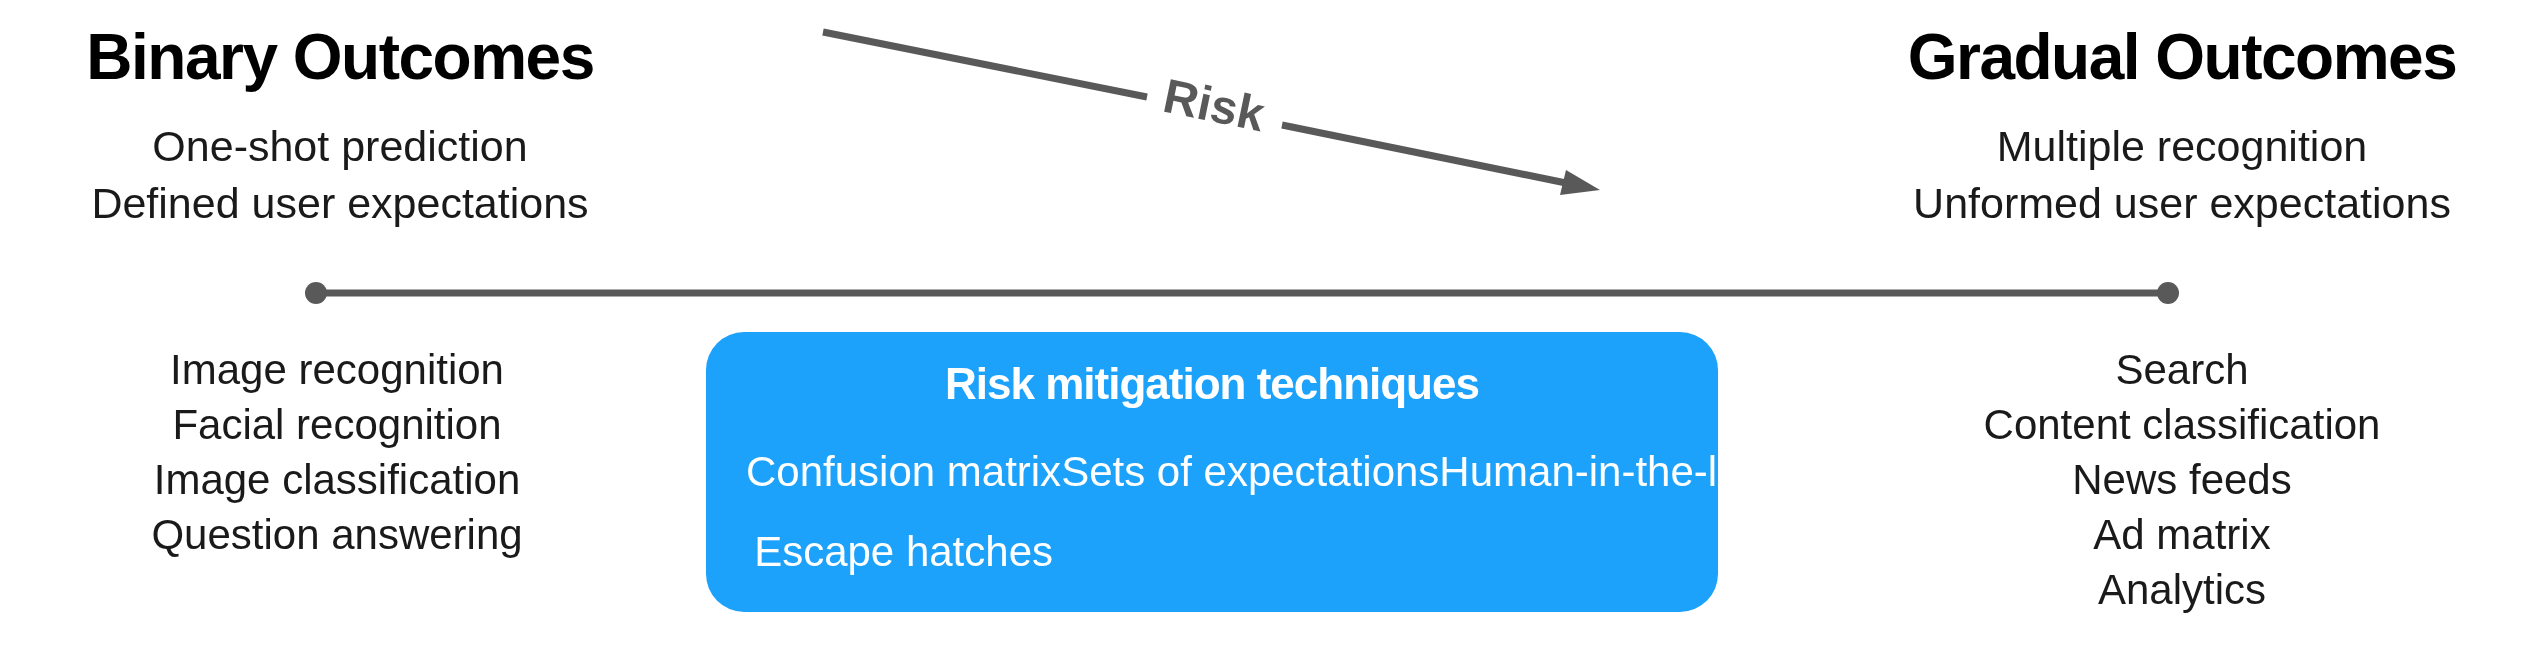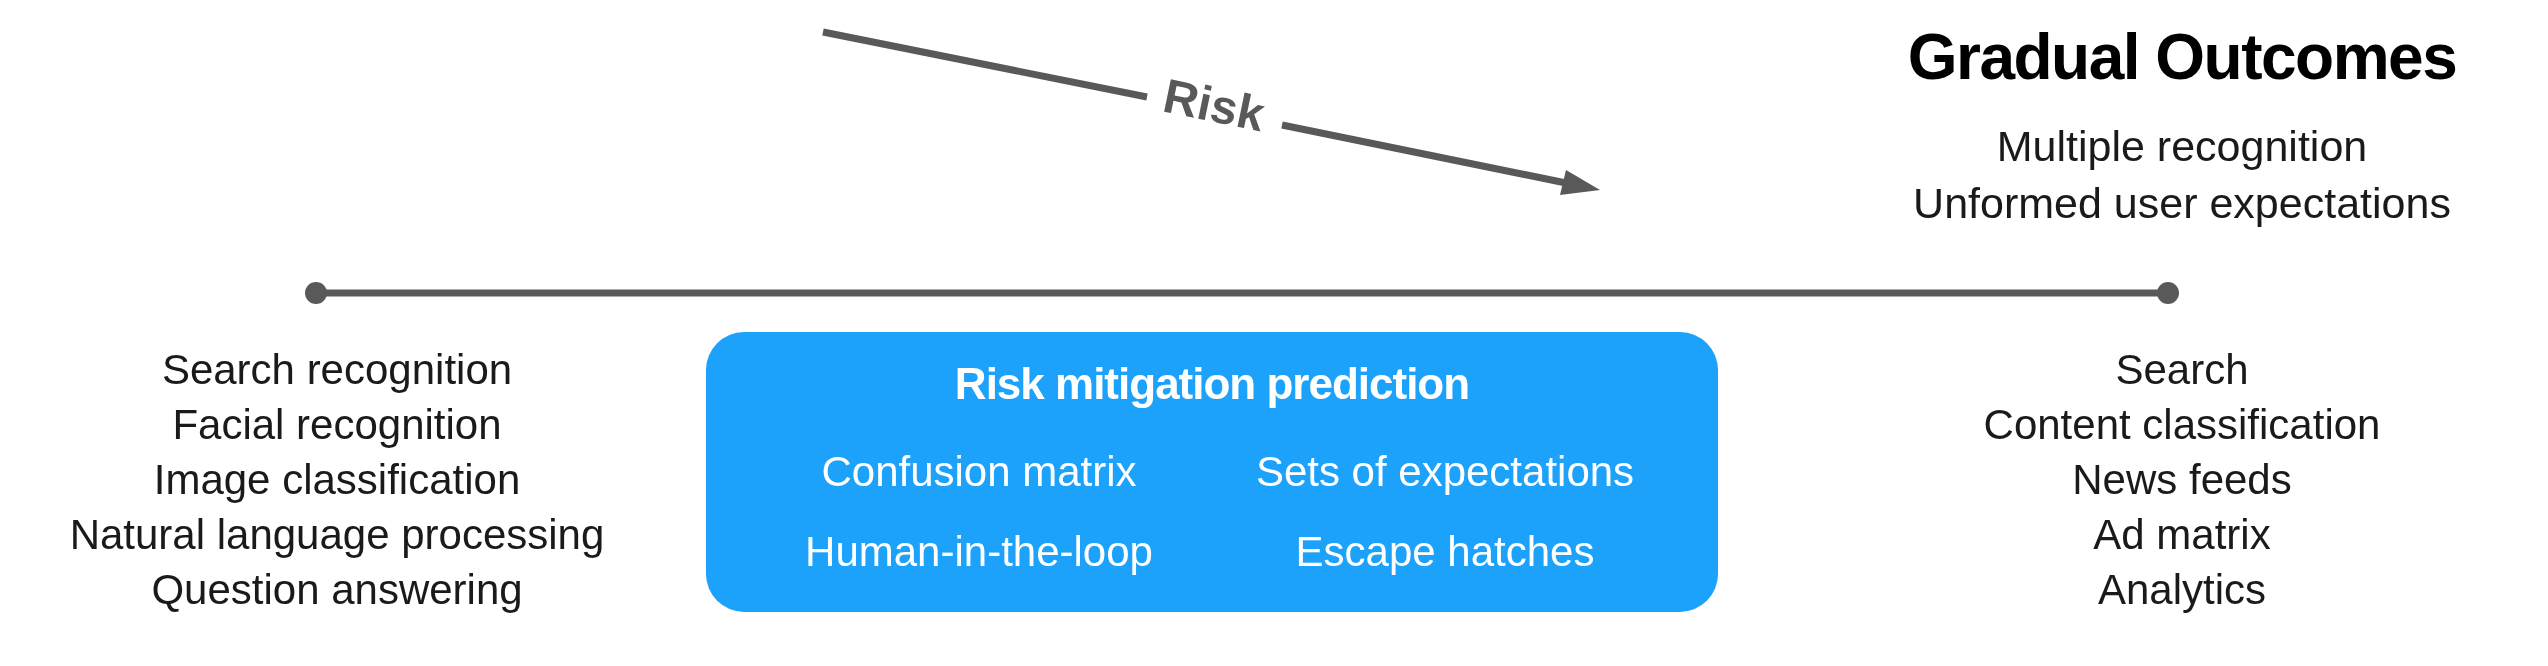--- a/index.html
+++ b/index.html
@@ -83,35 +83,42 @@
     margin-top: 28px;
     text-align: center;
     font-size: 44px;
     font-weight: 700;
     letter-spacing: -1px;
     line-height: 48px;
   }
   .mitigation-grid {
     margin: 42px 40px 0 40px;
     display: grid;
-    grid-template-columns: 1fr 1fr;
+    grid-template-columns: 1fr 1fr 1fr;
     row-gap: 36px;
   }
   .mitigation-item {
     text-align: center;
     font-size: 42px;
     line-height: 44px;
     white-space: nowrap;
   }
 </style>
 </head>
 <body>
 
 <div class="canvas">
 
+  <div class="header-block left">
+    <div class="header-title">Binary Outcomes</div>
+    <div class="header-sub">
+      <div>One-shot prediction</div>
+      <div>Defined user expectations</div>
+    </div>
+  </div>
 
   <div class="header-block right">
     <div class="header-title">Gradual Outcomes</div>
     <div class="header-sub">
       <div>Multiple recognition</div>
       <div>Unformed user expectations</div>
     </div>
   </div>
 
   <svg class="overlay" viewBox="0 0 2548 666" xmlns="http://www.w3.org/2000/svg">
@@ -120,37 +127,36 @@
     <line class="gray-stroke" x1="1282" y1="125" x2="1566" y2="183"></line>
     <polygon class="gray-fill" points="1600,190 1560,195 1566,170"></polygon>
     <text class="risk-label" x="1214" y="105" text-anchor="middle" dominant-baseline="central" transform="rotate(11.7 1214 105)">Risk</text>
 
     <line class="gray-stroke" x1="316" y1="293" x2="2168" y2="293"></line>
     <circle class="gray-fill" cx="316" cy="293" r="11"></circle>
     <circle class="gray-fill" cx="2168" cy="293" r="11"></circle>
   </svg>
 
   <div class="example-list left">
-    <div>Search recognition</div>
+    <div>Image recognition</div>
     <div>Facial recognition</div>
     <div>Image classification</div>
-    <div>Natural language processing</div>
     <div>Question answering</div>
   </div>
 
   <div class="example-list right">
     <div>Search</div>
     <div>Content classification</div>
     <div>News feeds</div>
     <div>Ad matrix</div>
     <div>Analytics</div>
   </div>
 
   <div class="mitigation-panel">
-    <div class="mitigation-title">Risk mitigation prediction</div>
+    <div class="mitigation-title">Risk mitigation techniques</div>
     <div class="mitigation-grid">
       <div class="mitigation-item">Confusion matrix</div>
       <div class="mitigation-item">Sets of expectations</div>
       <div class="mitigation-item">Human-in-the-loop</div>
       <div class="mitigation-item">Escape hatches</div>
     </div>
   </div>
 
 </div>
 

